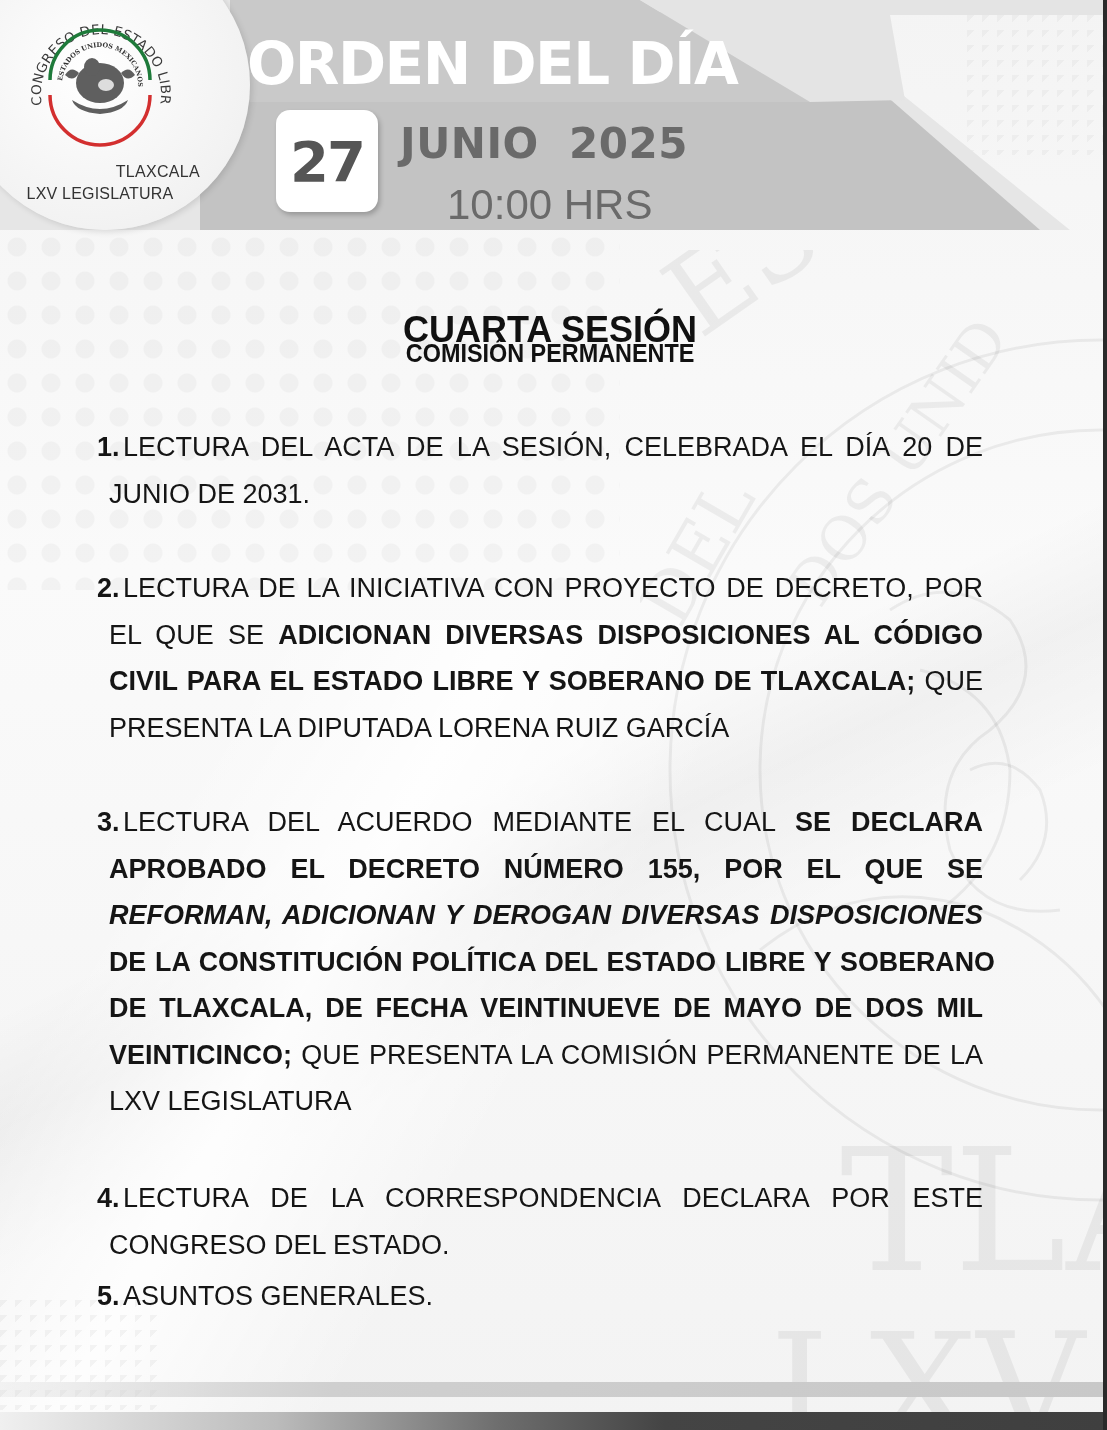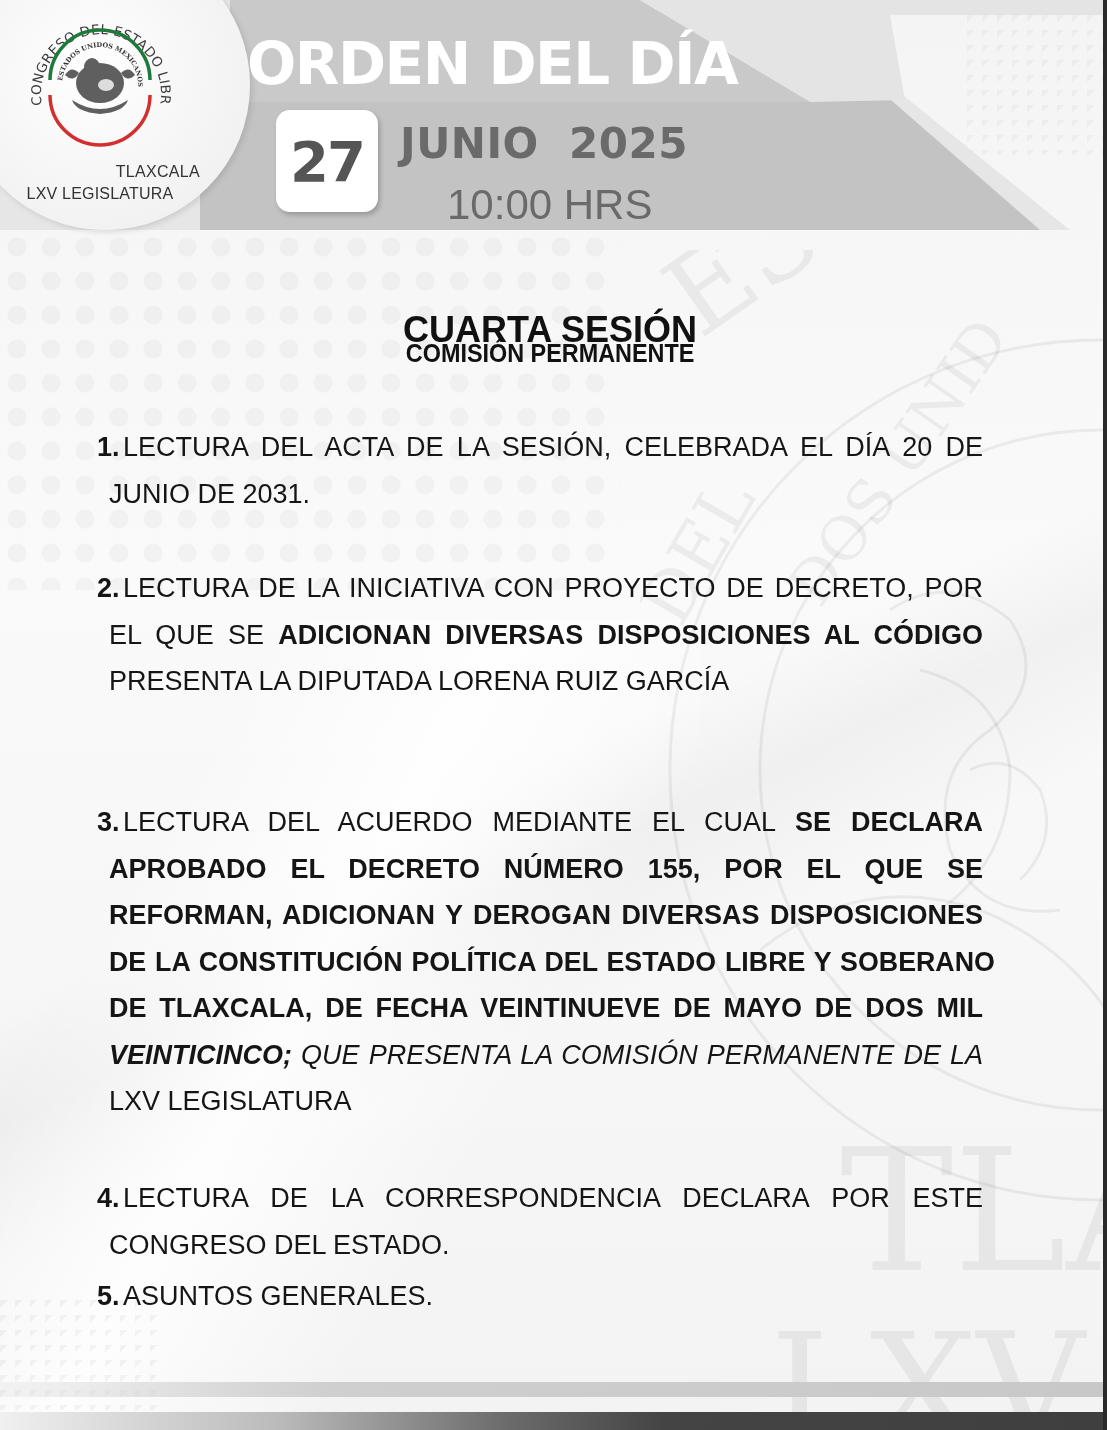--- a/index.html
+++ b/index.html
@@ -143,29 +143,30 @@
   <div class="h2">COMISIÓN PERMANENTE</div>
 
   <div id="agenda">
       <div class="item" style="top: 424px;">
         <div class="line jl" style="white-space: normal;"><span class="num">1.</span><span>LECTURA DEL ACTA DE LA SESIÓN, CELEBRADA EL DÍA 20 DE</span></div>
         <div class="line cont" style="white-space: normal;"><span>JUNIO DE 2031.</span></div>
       </div>
       <div class="item" style="top: 565px;">
         <div class="line jl" style="white-space: normal;"><span class="num">2.</span><span>LECTURA DE LA INICIATIVA CON PROYECTO DE DECRETO, POR</span></div>
         <div class="line cont jl" style="white-space: normal;"><span>EL QUE SE </span><b>ADICIONAN DIVERSAS DISPOSICIONES AL CÓDIGO</b></div>
+        <div class="line cont jl" style="white-space: normal;"><b>CIVIL PARA EL ESTADO LIBRE Y SOBERANO DE TLAXCALA;</b><span> QUE</span></div>
         <div class="line cont" style="white-space: normal;"><span>PRESENTA LA DIPUTADA LORENA RUIZ GARCÍA</span></div>
       </div>
       <div class="item" style="top: 799px;">
         <div class="line jl" style="white-space: normal;"><span class="num">3.</span><span>LECTURA DEL ACUERDO MEDIANTE EL CUAL </span><b>SE DECLARA</b></div>
         <div class="line cont jl" style="white-space: normal;"><b>APROBADO EL DECRETO NÚMERO 155, POR EL QUE SE</b></div>
-        <div class="line cont jl" style="white-space: normal;"><b>REFORMAN, ADICIONAN Y DEROGAN DIVERSAS DISPOSICIONES</b></div>
+        <div class="line cont jl" style="white-space: normal; font-style: italic;"><b>REFORMAN, ADICIONAN Y DEROGAN DIVERSAS DISPOSICIONES</b></div>
         <div class="line cont jl" style="white-space: nowrap; transform: scaleX(0.992161); transform-origin: 0px 0px; width: 893px;"><b>DE LA CONSTITUCIÓN POLÍTICA DEL ESTADO LIBRE Y SOBERANO</b></div>
         <div class="line cont jl" style="white-space: normal;"><b>DE TLAXCALA, DE FECHA VEINTINUEVE DE MAYO DE DOS MIL</b></div>
-        <div class="line cont jl" style="white-space: normal; font-style: italic;"><b>VEINTICINCO;</b><span> QUE PRESENTA LA COMISIÓN PERMANENTE DE LA</span></div>
+        <div class="line cont jl" style="white-space: normal;"><b>VEINTICINCO;</b><span> QUE PRESENTA LA COMISIÓN PERMANENTE DE LA</span></div>
         <div class="line cont" style="white-space: normal;"><span>LXV LEGISLATURA</span></div>
       </div>
       <div class="item" style="top: 1175px;">
         <div class="line jl" style="white-space: normal;"><span class="num">4.</span><span>LECTURA DE LA CORRESPONDENCIA DECLARA POR ESTE</span></div>
         <div class="line cont" style="white-space: normal;"><span>CONGRESO DEL ESTADO.</span></div>
       </div>
       <div class="item" style="top: 1273px;">
         <div class="line" style="white-space: normal;"><span class="num">5.</span><span>ASUNTOS GENERALES.</span></div>
       </div>
     </div>

